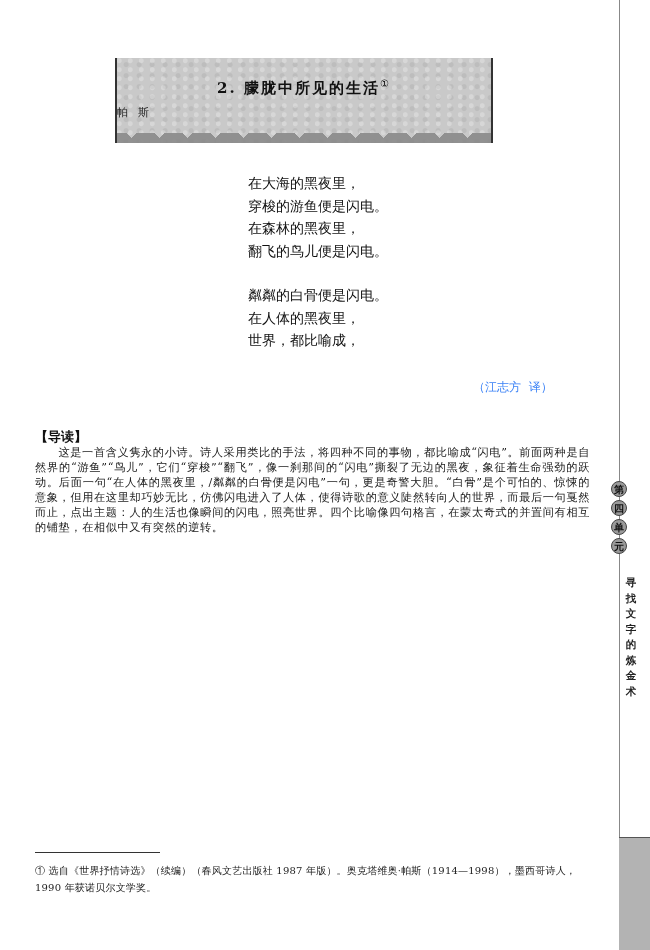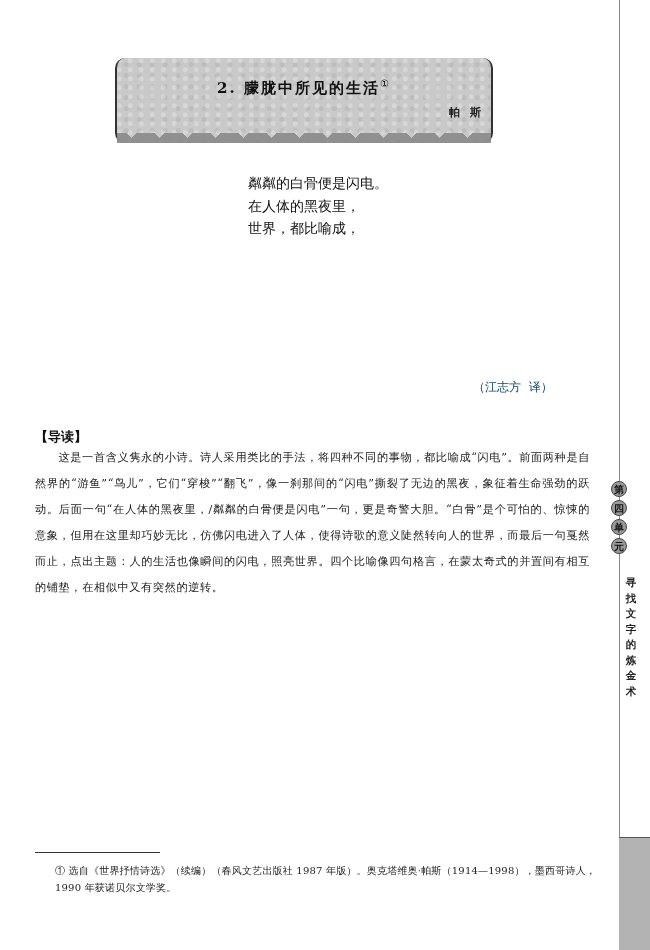--- a/index.html
+++ b/index.html
@@ -10,58 +10,57 @@
   }
   .header-band {
     position: absolute; left: 115px; top: 58px; width: 378px; height: 85px;
     background: #c9c9c9;
     background-image:
       radial-gradient(circle at 20% 30%, rgba(255,255,255,0.25) 0 2px, transparent 3px),
       radial-gradient(circle at 70% 60%, rgba(0,0,0,0.06) 0 2px, transparent 3px);
     background-size: 11px 9px, 13px 11px;
     border-left: 2px solid #333; border-right: 2px solid #333;
     box-sizing: border-box;
-    border-radius: 10px;
   }
   .zigzag {
     position: absolute; left: 0; right: 0; bottom: 0; height: 10px;
     background:
       linear-gradient(135deg, transparent 50%, #8a8a8a 50%) 0 0 / 28px 10px repeat-x,
       linear-gradient(225deg, transparent 50%, #8a8a8a 50%) 0 0 / 28px 10px repeat-x;
     opacity: 0.9;
   }
   .title {
     position: absolute; left: 0; right: 0; top: 20px; text-align: center;
     font-size: 15px; font-weight: bold; letter-spacing: 2px; color: #111;
   }
   .title sup { font-size: 10px; font-weight: normal; }
   .author {
-    position: absolute; left: 0; right: 0; top: 47px; text-align: right;
-    font-size: 11px; font-weight: bold; letter-spacing: 10px; color: #222; padding-left: 39px;
+    position: absolute; left: 0; right: 0; top: 47px; text-align: left;
+    font-size: 11px; font-weight: normal; letter-spacing: 10px; color: #222;
   }
   .poem {
     position: absolute; left: 248px; top: 172px;
     font-family: "DejaVu Sans", "Liberation Sans", sans-serif;
     font-size: 14px; line-height: 22.5px; color: #111;
   }
   .stanza { margin: 0 0 22px 0; }
   .line { display: block; white-space: nowrap; }
   .translator {
     position: absolute; left: 473px; top: 379px;
     font-family: "DejaVu Sans", "Liberation Sans", sans-serif;
-    font-size: 12px; color: #0c4a6e; white-space: pre;
+    font-size: 12px; color: #3b82f6; white-space: pre;
   }
   .guide-label {
     position: absolute; left: 35px; top: 428px;
     font-family: "DejaVu Sans", "Liberation Sans", sans-serif;
     font-size: 13px; font-weight: bold; color: #111;
   }
   .guide-text {
     position: absolute; left: 35px; top: 445px; width: 555px;
-    font-size: 11.2px; line-height: 26px; color: #1a1a1a;
+    font-size: 11.2px; line-height: 15px; color: #1a1a1a;
     text-indent: 2.1em; text-align: justify; letter-spacing: 0.6px;
   }
   .right-rule {
     position: absolute; left: 619px; top: 0; width: 1px; height: 837px; background: #888;
   }
   .unit-badges {
     position: absolute; left: 611px; top: 481px; width: 18px;
   }
   .badge {
     width: 16px; height: 16px; border-radius: 50%;
@@ -82,35 +81,41 @@
   }
   .grey-block {
     position: absolute; left: 619px; top: 837px; width: 31px; height: 113px;
     background: #b3b3b3; border-top: 1px solid #555;
   }
   .footnote-rule {
     position: absolute; left: 35px; top: 852px; width: 125px; height: 1px; background: #333;
   }
   .footnote {
     position: absolute; left: 35px; top: 862px; width: 555px;
-    font-size: 10px; line-height: 17px; color: #222; letter-spacing: 0.2px; margin-left: 20px;
+    font-size: 10px; line-height: 17px; color: #222; letter-spacing: 0.2px;
   }
 </style>
 </head>
 <body>
 
 <div class="header-band">
   <div class="title">
     <span>2. 朦胧中所见的生活</span><sup>①</sup>
   </div>
   <div class="author">帕斯</div>
   <div class="zigzag"></div>
 </div>
 
 <div class="poem">
+  <div class="stanza">
+    <span class="line">在大海的黑夜里，</span>
+    <span class="line">穿梭的游鱼便是闪电。</span>
+    <span class="line">在森林的黑夜里，</span>
+    <span class="line">翻飞的鸟儿便是闪电。</span>
+  </div>
   <div class="stanza">
     <span class="line">粼粼的白骨便是闪电。</span>
     <span class="line">在人体的黑夜里，</span>
     <span class="line">世界，都比喻成，</span>
   </div>
 </div>
 
 <div class="translator">（江志方  译）</div>
 
 <div class="guide-label">【导读】</div>

